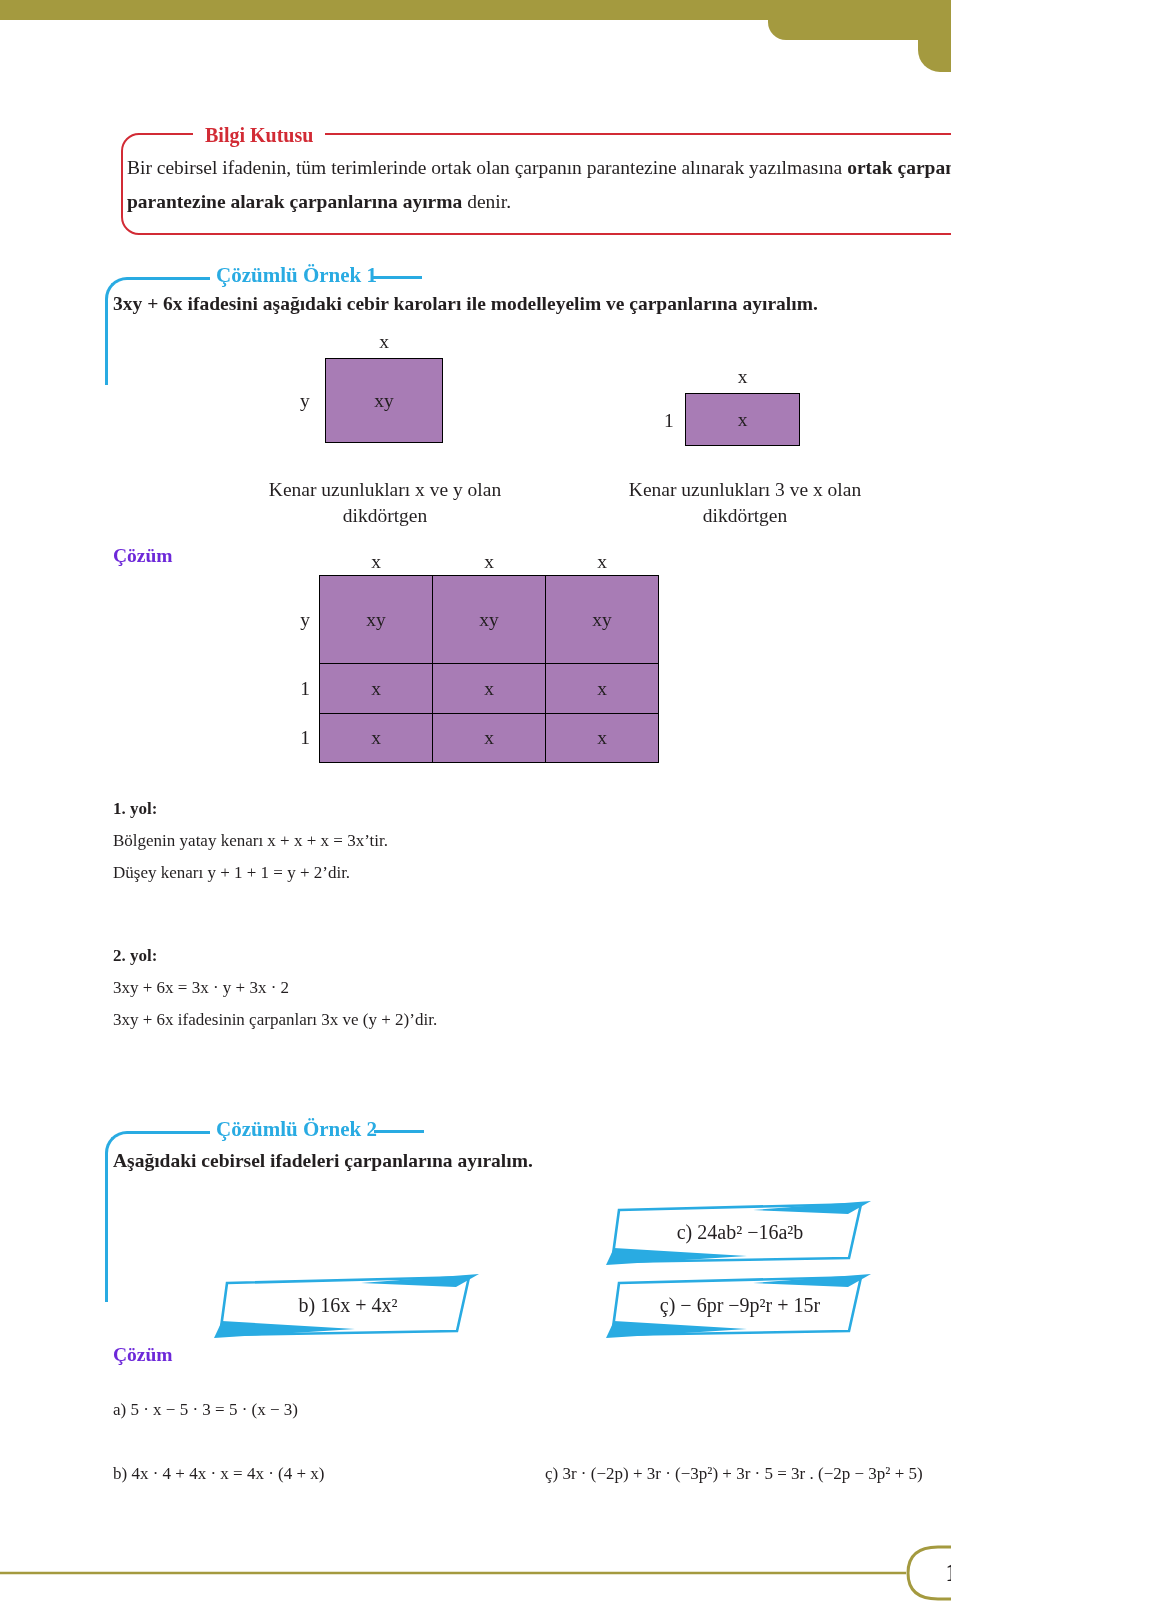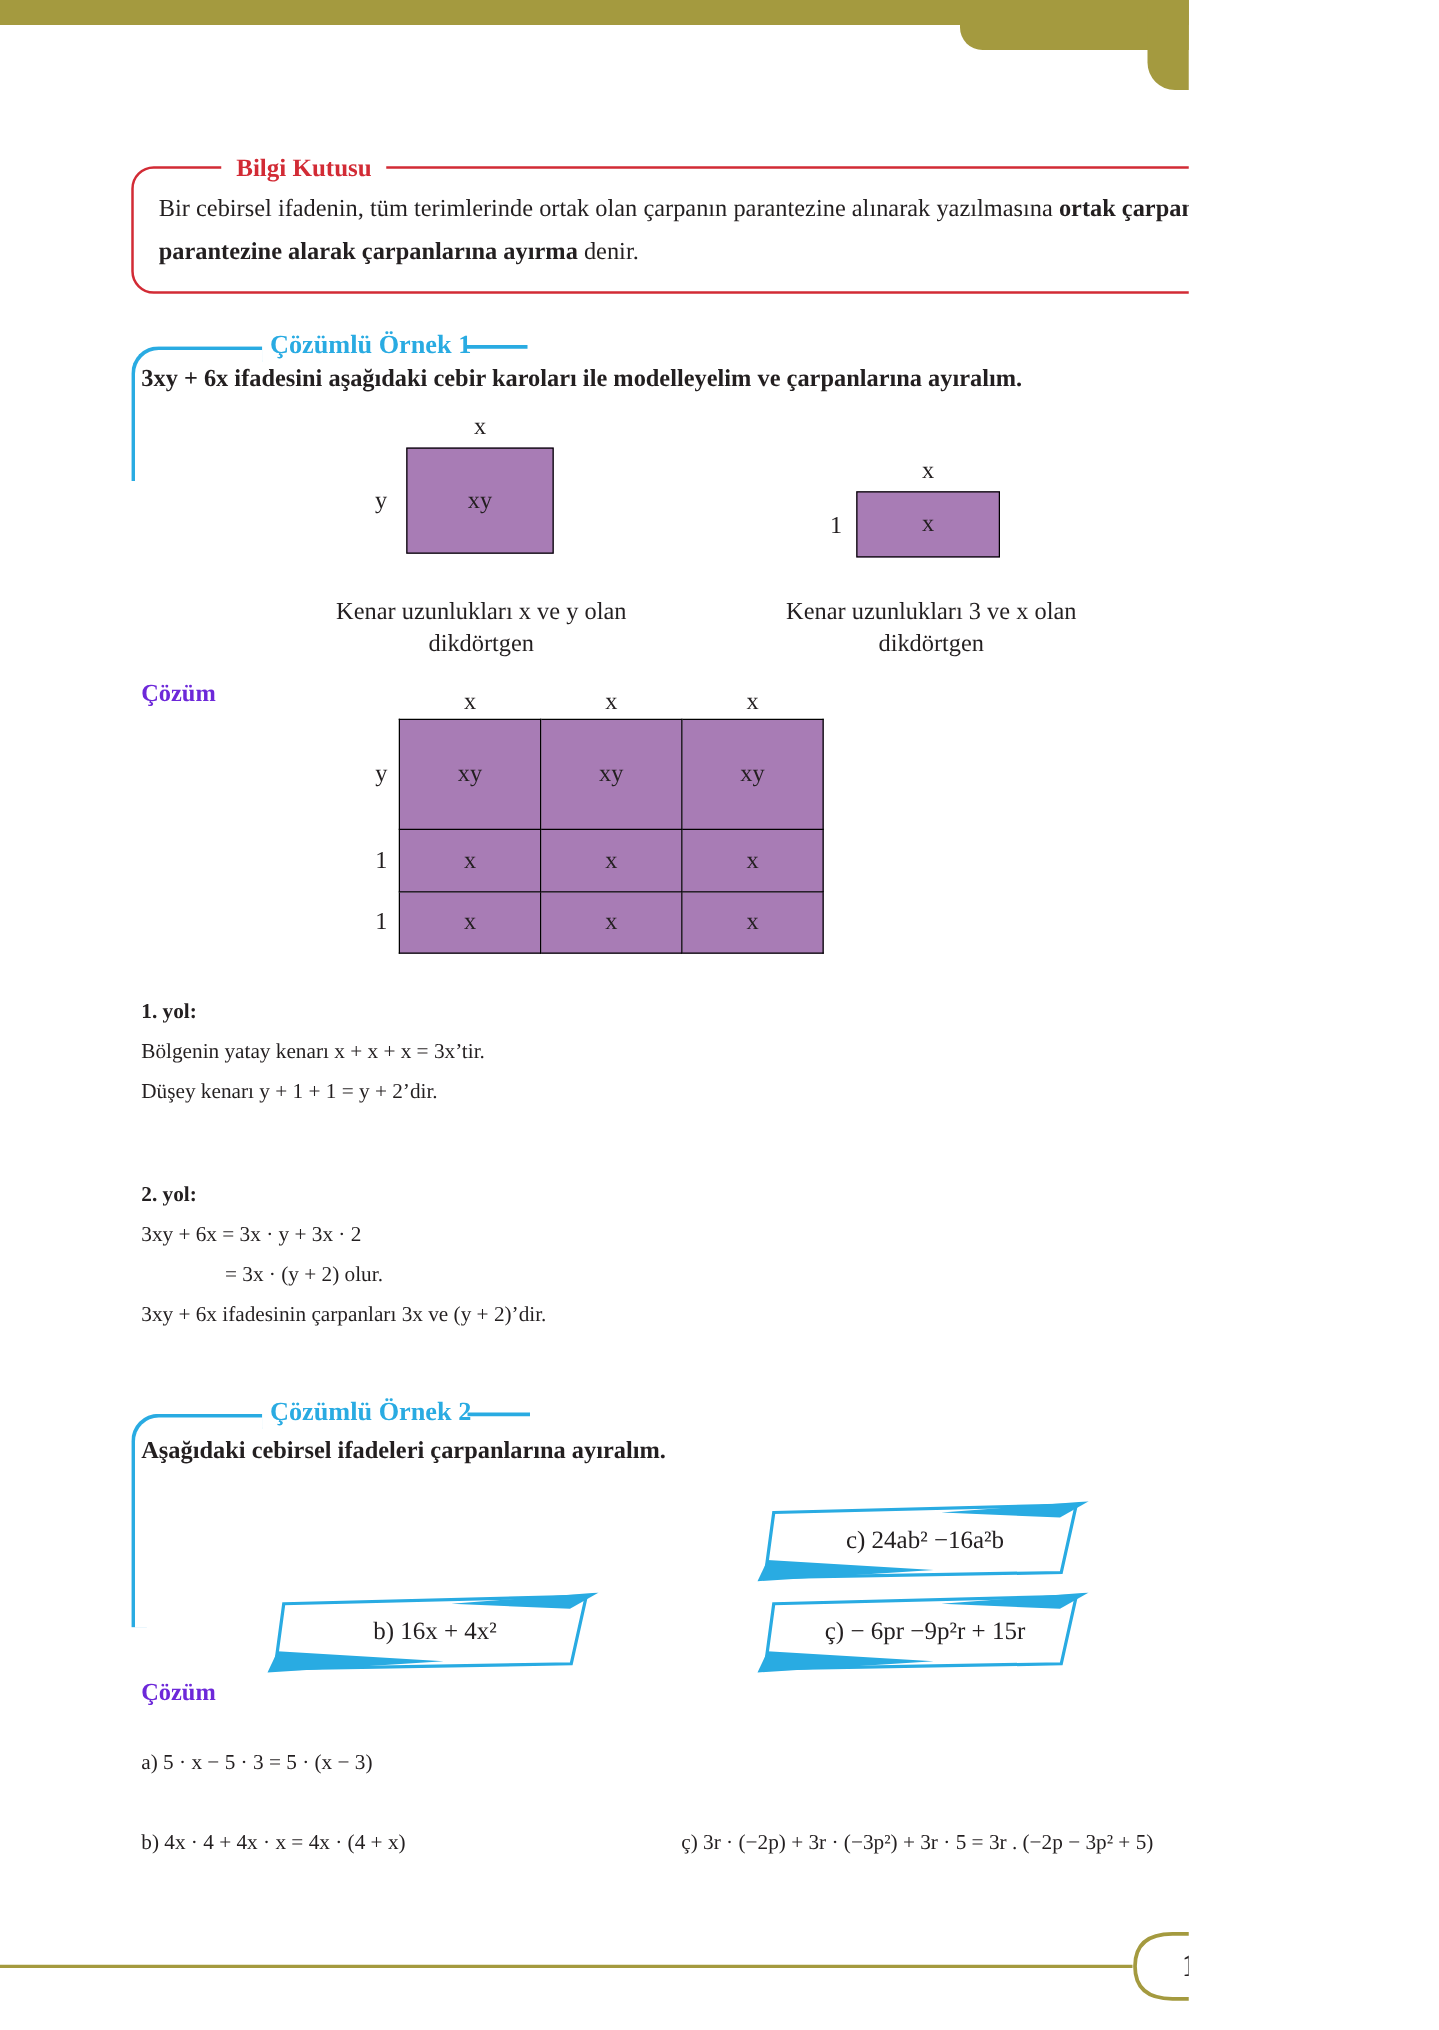--- a/index.html
+++ b/index.html
@@ -10,22 +10,22 @@
   .abs{position:absolute;}
 
   
   .top-bar{left:0;top:0;width:1151px;height:20px;background:#a49a3f;}
   .tab-step1{left:768px;top:0;width:383px;height:40px;background:#a49a3f;border-bottom-left-radius:18px;}
   .tab-step2{left:918px;top:0;width:233px;height:72px;background:#a49a3f;border-bottom-left-radius:22px;
     display:flex;align-items:center;justify-content:center;padding-left:18px;box-sizing:border-box;}
   .unit-title{color:#fff;font-weight:bold;font-size:28px;letter-spacing:1px;}
 
   
-  .info-box{left:105px;top:133px;width:898px;box-sizing:border-box;border:2.6px solid #d22b35;
-    border-radius:18px;padding:16px 20px 14px 20px;font-size:19.5px;line-height:34px;}
+  .info-box{left:121px;top:133px;width:898px;box-sizing:border-box;border:2.6px solid #d22b35;
+    border-radius:18px;padding:16px 20px 14px 4px;font-size:19.5px;line-height:34px;}
   .info-label{position:absolute;top:-17px;left:70px;background:#fff;padding:0 12px;
     color:#d22b35;font-weight:bold;font-size:20px;}
   .bold{font-weight:bold;}
 
   
   .corner{border-top:3px solid #29abe2;border-left:3px solid #29abe2;border-top-left-radius:22px;}
   .ex-label{color:#29abe2;font-weight:bold;font-size:21px;background:#fff;padding:0 6px;}
   .blue-dash{background:#29abe2;height:3px;}
   .prompt{font-weight:bold;font-size:19.5px;}
   .sol-label{color:#6d28d9;font-weight:bold;font-size:19.5px;}
@@ -129,21 +129,20 @@
 
   <div class="abs" style="left:113px;top:793px;">
     <div class="mathline bold">1. yol:</div>
     <div class="mathline">Bölgenin yatay kenarı x + x + x = 3x’tir.</div>
     <div class="mathline">Düşey kenarı y + 1 + 1 = y + 2’dir.</div>
   </div>
 
   <div class="abs" style="left:113px;top:940px;">
     <div class="mathline bold">2. yol:</div>
     <div class="mathline">3xy + 6x = 3x · y + 3x · 2</div>
-    <div class="mathline indent">= 3x · (y + 2) olur.</div>
     <div class="mathline">3xy + 6x ifadesinin çarpanları 3x ve (y + 2)’dir.</div>
   </div>
 
   <div class="abs corner" style="left:105px;top:1131px;width:102px;height:168px;"></div>
   <div class="abs ex-label" style="left:210px;top:1117px;">Çözümlü Örnek 2</div>
   <div class="abs blue-dash" style="left:374px;top:1130px;width:50px;"></div>
 
   <div class="abs prompt" style="left:113px;top:1150px;width:960px;">Aşağıdaki cebirsel ifadeleri çarpanlarına ayıralım.</div>
 
   <div class="abs banner" style="left:605px;top:1201px;">

